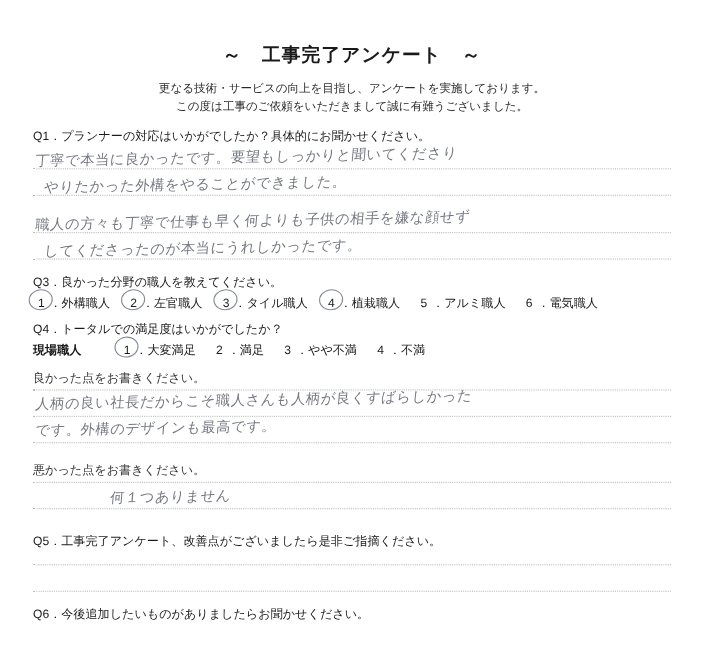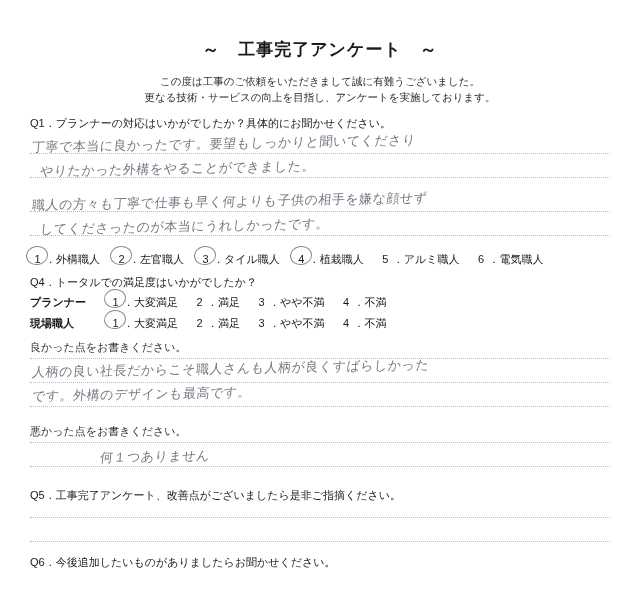--- a/index.html
+++ b/index.html
@@ -116,50 +116,48 @@
   .spacer6 { height: 6px; }
 </style>
 </head>
 <body>
 
 <div class="sheet">
 
   <div class="title">～　工事完了アンケート　～</div>
 
   <div class="intro">
+    <div>更なる技術・サービスの向上を目指し、アンケートを実施しております。</div>
     <div>この度は工事のご依頼をいただきまして誠に有難うございました。</div>
-    <div>更なる技術・サービスの向上を目指し、アンケートを実施しております。</div>
   </div>
 
   <div class="q">Q1．プランナーの対応はいかがでしたか？具体的にお聞かせください。</div>
   <div class="write-area">
     <div class="rule" style="top:20px;"></div>
     <div class="rule" style="top:44px;"></div>
     <div class="hand l1">丁寧で本当に良かったです。要望もしっかりと聞いてくださり</div>
     <div class="hand l2">やりたかった外構をやることができました。</div>
   </div>
 
   <div class="write-area">
     <div class="rule" style="top:20px;"></div>
     <div class="rule" style="top:44px;"></div>
     <div class="hand l1">職人の方々も丁寧で仕事も早く何よりも子供の相手を嫌な顔せず</div>
     <div class="hand l2">してくださったのが本当にうれしかったです。</div>
   </div>
 
+  <div class="q">Q3．良かった分野の職人を教えてください。</div>
   <div class="opts">
     <span class="opt"><span class="num circled">1</span>．<span>外構職人</span></span><span class="opt"><span class="num circled">2</span>．<span>左官職人</span></span><span class="opt"><span class="num circled">3</span>．<span>タイル職人</span></span><span class="opt"><span class="num circled">4</span>．<span>植栽職人</span></span><span class="opt"><span class="num">5</span>．<span>アルミ職人</span></span><span class="opt"><span class="num">6</span>．<span>電気職人</span></span>
   </div>
 
   <div class="spacer6"></div>
 
   <div class="q">Q4．トータルでの満足度はいかがでしたか？</div>
 
-  <div class="opts">
-    <span class="row-label">プランナー</span><span class="opt"><span class="num circled">1</span>．<span>大変満足</span></span><span class="opt"><span class="num">2</span>．<span>満足</span></span><span class="opt"><span class="num">3</span>．<span>やや不満</span></span><span class="opt"><span class="num">4</span>．<span>不満</span></span>
-  </div>
 
   <div class="opts">
     <span class="row-label">現場職人</span><span class="opt"><span class="num circled">1</span>．<span>大変満足</span></span><span class="opt"><span class="num">2</span>．<span>満足</span></span><span class="opt"><span class="num">3</span>．<span>やや不満</span></span><span class="opt"><span class="num">4</span>．<span>不満</span></span>
   </div>
 
   <div class="sub">良かった点をお書きください。</div>
   <div class="lines3">
     <div class="rule" style="top:2px;"></div>
     <div class="rule" style="top:26px;"></div>
     <div class="rule" style="top:50px;"></div>

